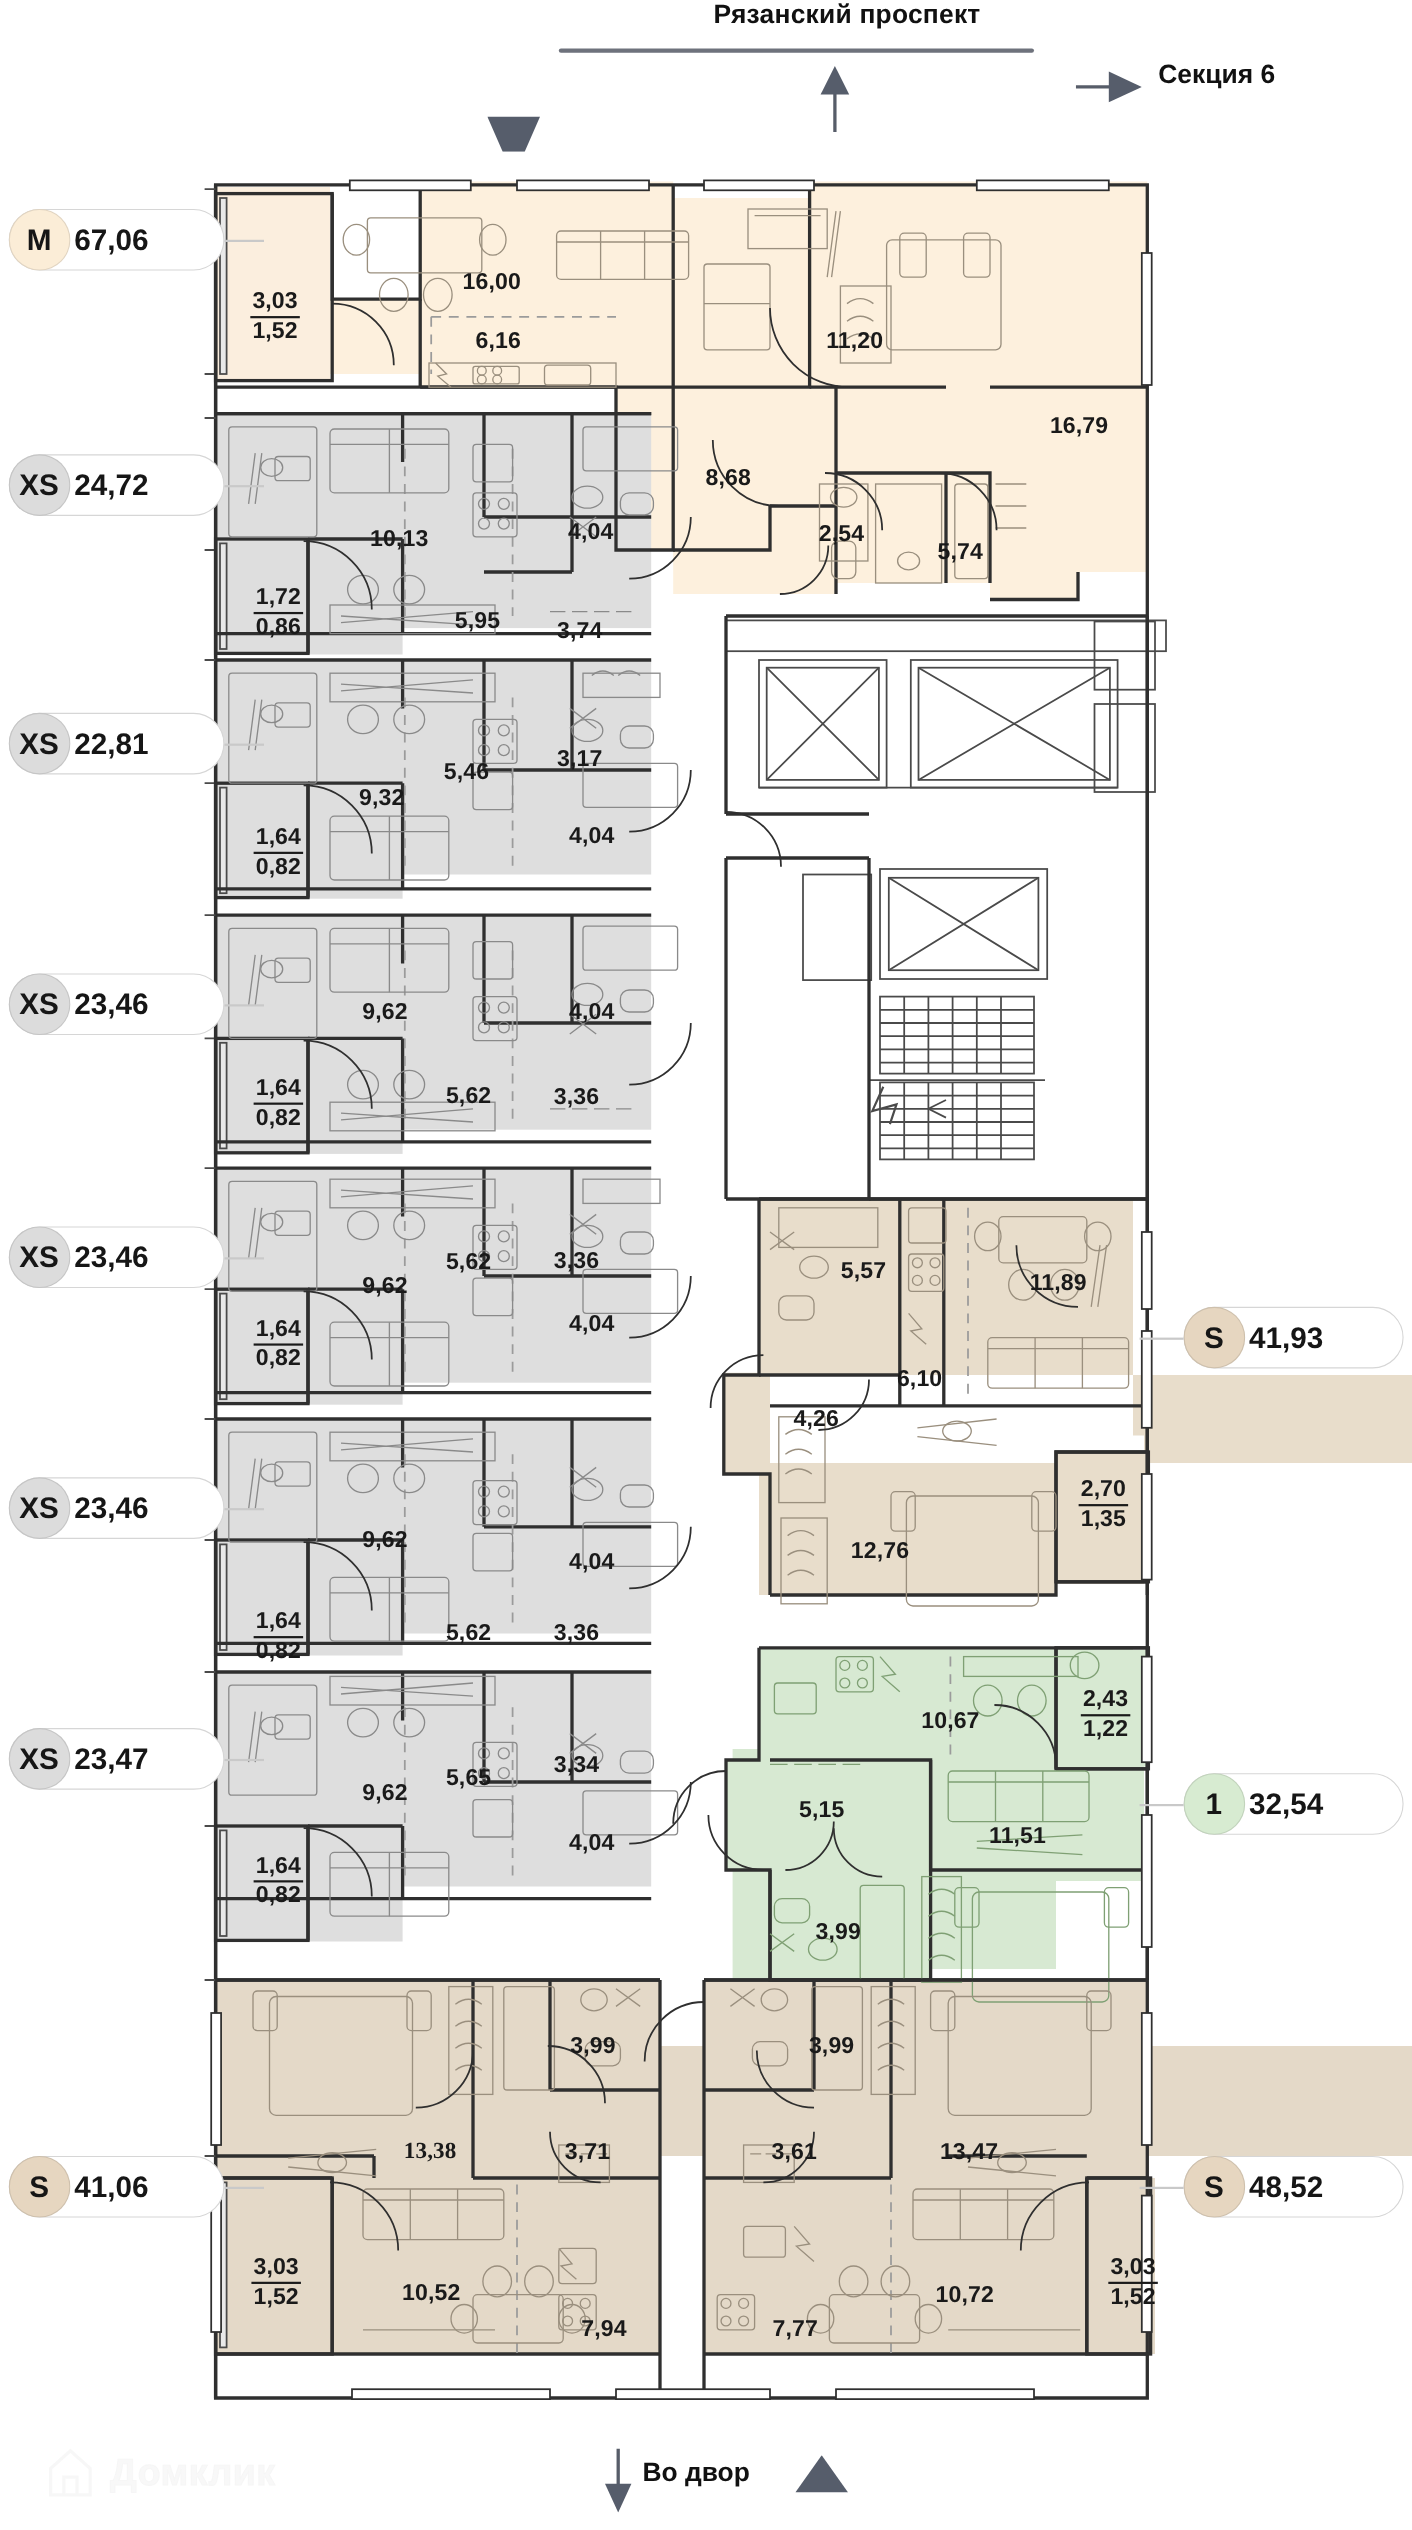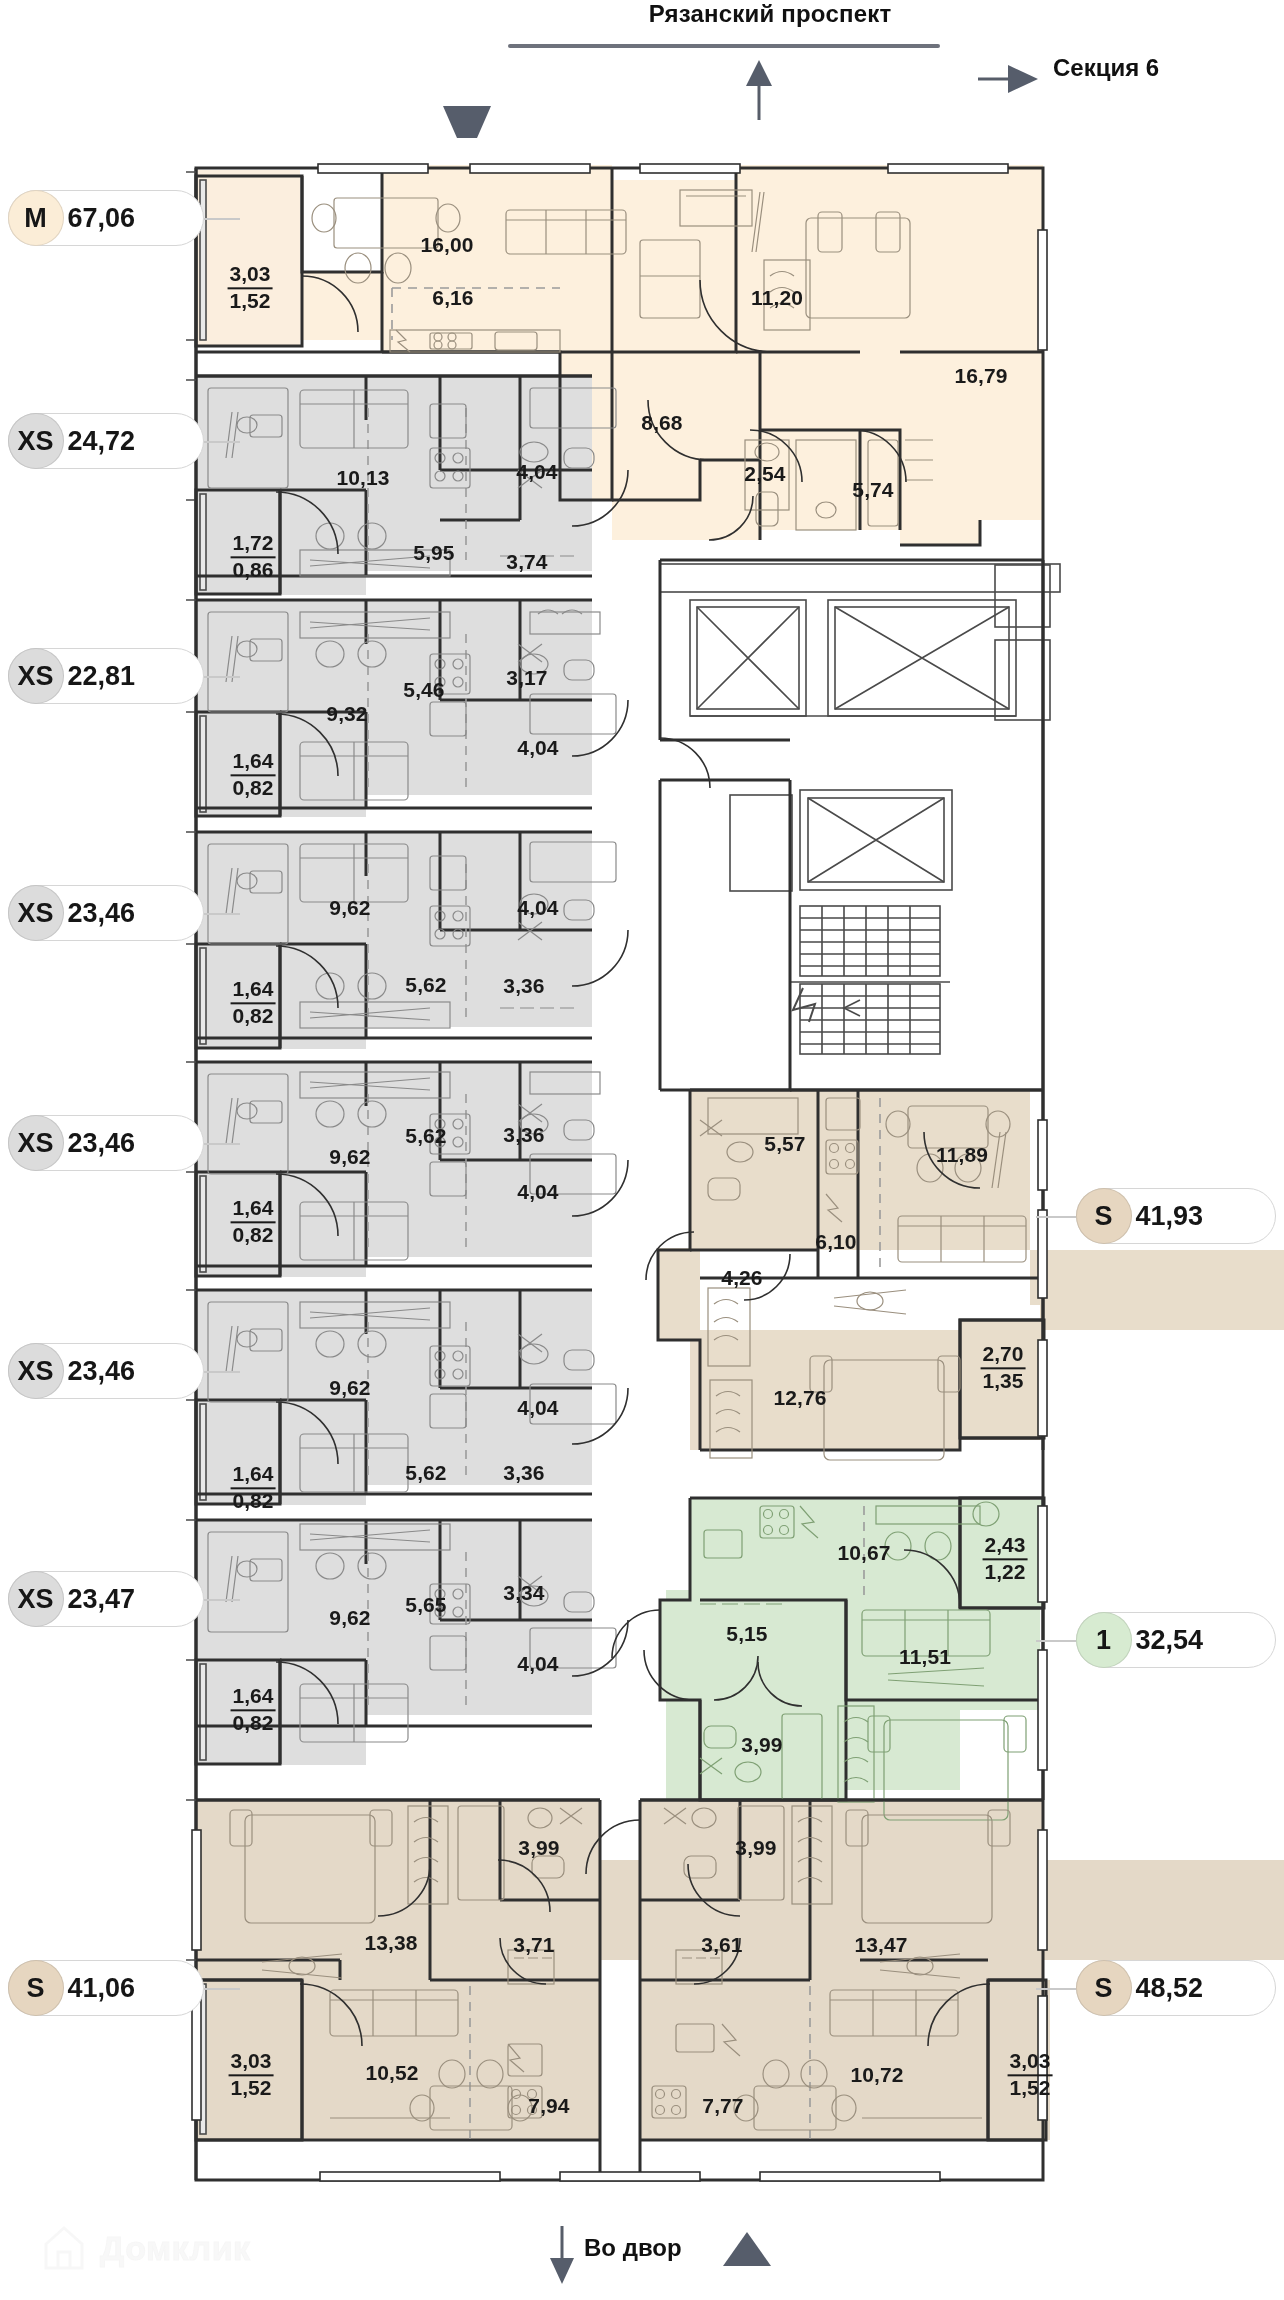--- a/index.html
+++ b/index.html
@@ -61,21 +61,21 @@
   }
   .badge.right{flex-direction:row;}
   .leader{position:absolute;height:1.5px;background:#c9c9c9;}
 
   
   #plan{left:0;top:0;width:1284px;height:2300px;}
 
   
   .rlbl{
     position:absolute;font-size:21px;font-weight:bold;color:#1a1a1a;
-    white-space:nowrap;transform:translate(-50%,-50%);letter-spacing:.1px;
+    white-space:nowrap;transform:translate(-50%,-50%);letter-spacing:.1px;margin-top:12px;
   }
   
   .frac{
     position:absolute;transform:translate(-50%,-50%);text-align:center;
     font-size:21px;font-weight:bold;color:#1a1a1a;line-height:1.08;
   }
   .frac .top{display:block;padding:0 2px 1px;border-bottom:2.5px solid #1a1a1a;}
   .frac .bot{display:block;padding-top:1px;}
 </style>
 </head>
@@ -737,21 +737,21 @@
     </div>
     <div class="rlbl" style="left: 864px; top: 1553px;">10,67</div>
     <div class="frac" style="left: 1005px; top: 1559px;">
       <span class="top">2,43</span>
       <span class="bot">1,22</span>
     </div>
     <div class="rlbl" style="left: 747px; top: 1634px;">5,15</div>
     <div class="rlbl" style="left: 925px; top: 1657px;">11,51</div>
     <div class="rlbl" style="left: 762px; top: 1745px;">3,99</div>
     <div class="rlbl" style="left: 539px; top: 1848px;">3,99</div>
-    <div class="rlbl" style="left: 391px; top: 1943px;">13,38</div>
+    <div class="rlbl" style="left: 391px; top: 1943px; font-family: Liberation Serif, serif;">13,38</div>
     <div class="rlbl" style="left: 534px; top: 1945px;">3,71</div>
     <div class="rlbl" style="left: 392px; top: 2073px;">10,52</div>
     <div class="rlbl" style="left: 549px; top: 2106px;">7,94</div>
     <div class="frac" style="left: 251px; top: 2075px;">
       <span class="top">3,03</span>
       <span class="bot">1,52</span>
     </div>
     <div class="rlbl" style="left: 756px; top: 1848px;">3,99</div>
     <div class="rlbl" style="left: 722px; top: 1945px;">3,61</div>
     <div class="rlbl" style="left: 881px; top: 1945px;">13,47</div>

